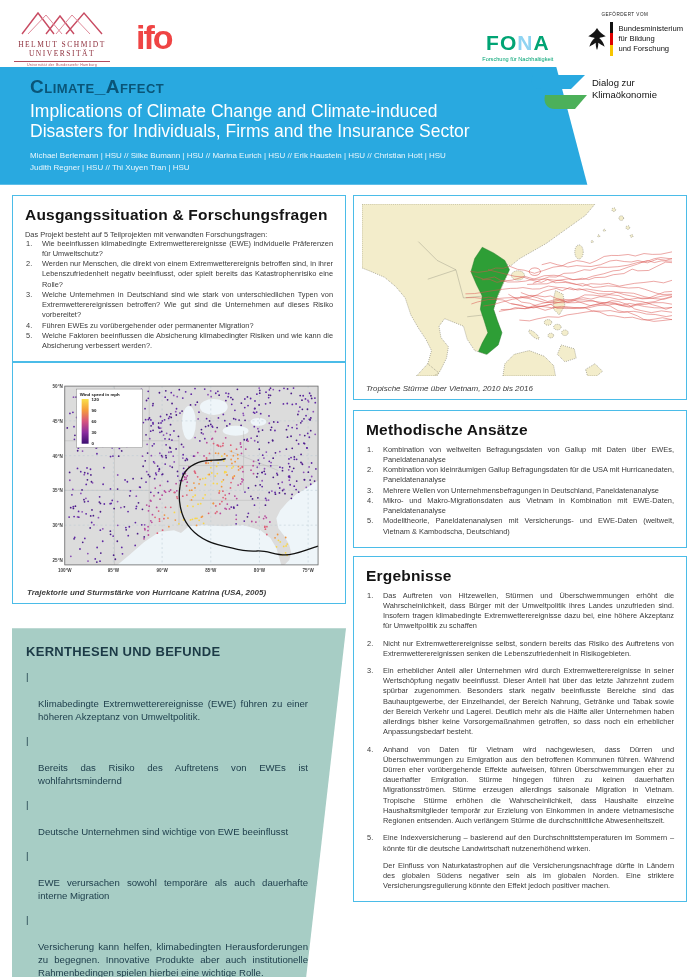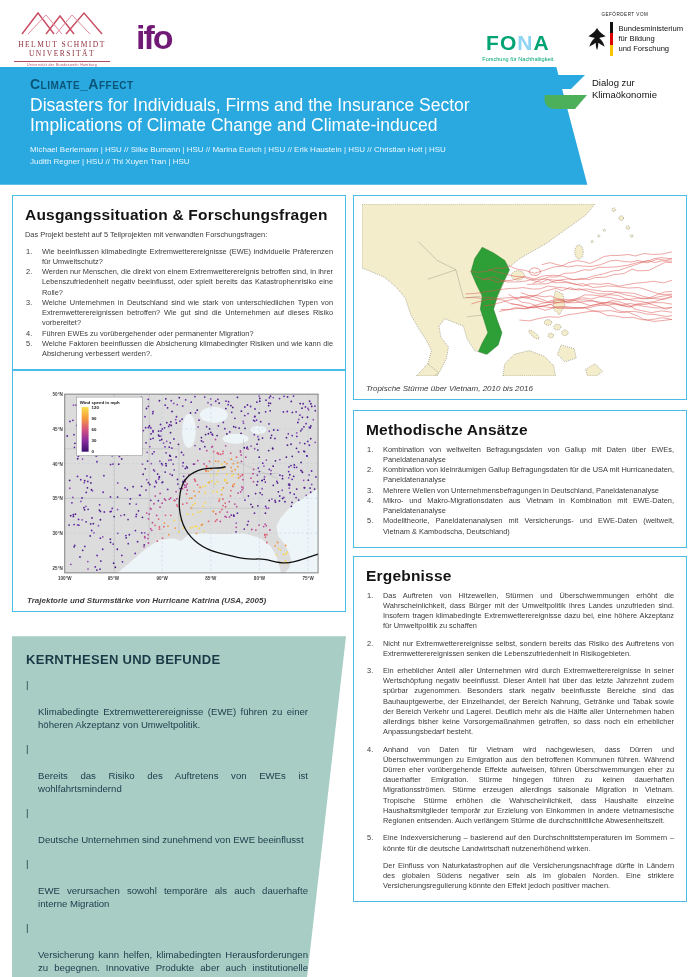--- a/index.html
+++ b/index.html
@@ -7,48 +7,48 @@
   body {
     height:977px; overflow:hidden; background:#fff;
     font-family:"Liberation Sans", sans-serif; color:#3a3a3a;
     display:flex; flex-direction:column;
   }
   
   .logo-row { height:86px; display:flex; align-items:flex-start; padding:10px 6px 0 14px; }
   .hsu-logo { width:96px; text-align:center; }
   .hsu-name { font-family:"Liberation Serif", serif; color:#8e2f3c; font-size:7.5px; letter-spacing:1.5px; line-height:1.25; }
   .hsu-sub { color:#b04b5d; font-size:3.6px; border-top:0.5px solid #b04b5d; margin-top:2px; padding-top:1px; letter-spacing:0.3px;}
-  .ifo-logo { margin-left:26px; margin-top:10px; color:#701a75; font-size:34px; font-weight:bold; letter-spacing:-2px; line-height:1; }
+  .ifo-logo { margin-left:26px; margin-top:10px; color:#ef4444; font-size:34px; font-weight:bold; letter-spacing:-2px; line-height:1; }
   .spacer { flex:1; }
   .fona-logo { margin-top:22px; text-align:center; }
   .fona-word { font-size:21px; font-weight:bold; letter-spacing:1px; line-height:1;}
   .fona-word .g { color:#00a474; } .fona-word .b { color:#8fd4f2; }
   .fona-sub { color:#00a474; font-size:5.6px; margin-top:3px; }
   .bmbf-logo { margin-left:34px; margin-right:2px; margin-top:2px; }
   .bmbf-funded { font-size:4.6px; color:#222; letter-spacing:0.5px; margin-bottom:5px; margin-left:14px;}
   .bmbf-body { display:flex; align-items:center; }
   .bmbf-flag { width:3px; height:34px; display:flex; flex-direction:column; margin:0 5px 0 3px;}
   .bmbf-flag i { flex:1; } .bmbf-flag .f1{background:#111;} .bmbf-flag .f2{background:#d00;} .bmbf-flag .f3{background:#f7c500;}
   .bmbf-text { font-size:7.6px; color:#111; line-height:1.3; }
   
   .banner { position:relative; height:118px; background:#fff; flex:none; }
   .banner-blue { position:absolute; inset:0; background:#29a9e0;
     clip-path:polygon(0 0, 80.5% 0, 85% 100%, 0 100%); }
   .banner-content { position:absolute; left:30px; top:9px; width:500px; color:#fff; }
-  .proj-name { color:#0a5578; font-weight:bold; font-size:14px; font-variant:small-caps; letter-spacing:0.5px; }
+  .proj-name { color:#0a5578; font-weight:bold; font-size:19px; font-variant:small-caps; letter-spacing:0.5px; }
   .banner-title { font-size:17.5px; line-height:1.18; margin-top:3px; font-weight:400; }
   .banner-authors { font-size:8px; margin-top:8px; line-height:1.5; color:#eaf7fd; }
   .dialog-logo { position:absolute; right:24px; top:6px; width:142px; display:flex; }
   .dialog-text { font-size:9.5px; color:#111; line-height:1.25; margin-left:5px; margin-top:4px; }
   
   .main { flex:1; display:grid; grid-template-columns:1fr 1fr; gap:7px; padding:10px 4px 0 12px; align-content:start;border-radius:21px; }
   .col { min-width:0; }
   .box { border:1.5px solid #4bbce8; background:#fff; padding:10px 12px; }
   .box h2 { font-size:15.5px; color:#141414; letter-spacing:0.2px; margin-bottom:6px; }
-  .intro { font-size:7.4px; margin-bottom:8px; }
+  .intro { font-size:7.4px; }
   ol.num { list-style:none; counter-reset:n; font-size:7.4px; line-height:1.38; }
   ol.num li { counter-increment:n; position:relative; padding-left:17px; text-align:justify; }
   ol.num li::before { content:counter(n)"."; position:absolute; left:1px; }
   ol.spaced li { margin-bottom:7px; }
   .closing { font-size:7.4px; line-height:1.38; text-align:justify; padding-left:17px; margin-top:2px; }
   .fig-caption { font-style:italic; font-size:8px; color:#3d3d3d; margin-top:4px; }
   .map-box { padding:8px 8px 6px 8px; }
   .map-wrap { text-align:center; }
   
   .kern { margin-top:24px; background:#a7cdc5; color:#21414e; padding:16px 38px 18px 14px;
@@ -107,22 +107,22 @@
       </div>
     </div>
   </div>
 </div>
 
 <div class="banner">
   <div class="banner-blue"></div>
   <div class="banner-content">
     <div class="proj-name">Climate_Affect</div>
     <div class="banner-title">
+      <div>Implications of Climate Change and Climate-induced</div>
       <div>Disasters for Individuals, Firms and the Insurance Sector</div>
-      <div>Implications of Climate Change and Climate-induced</div>
     </div>
     <div class="banner-authors">
       <div>Michael Berlemann | HSU // Silke Bumann | HSU // Marina Eurich |  HSU //  Erik Haustein |  HSU // Christian Hott | HSU</div>
       <div>Judith Regner | HSU // Thi Xuyen Tran | HSU</div>
     </div>
   </div>
   <div class="dialog-logo">
     <svg width="62" height="46" viewBox="0 0 62 46">
       <path d="M8,2 H60 L46,16 H16 C8,16 4,10 8,2 Z" fill="#29a9e0"></path>
       <path d="M20,22 H62 L50,36 H30 C22,36 18,30 20,22 Z" fill="#4cb05a"></path>
@@ -985,21 +985,21 @@
         <li>
             <span class="bar">|</span>
             <span class="kt">Klimabedingte Extremwetterereignisse (EWE) führen zu einer höheren Akzeptanz von Umweltpolitik.</span>
           </li>
         <li>
             <span class="bar">|</span>
             <span class="kt">Bereits das Risiko des Auftretens von EWEs ist wohlfahrtsmindernd</span>
           </li>
         <li>
             <span class="bar">|</span>
-            <span class="kt">Deutsche Unternehmen sind zunehmend von EWE beeinflusst</span>
+            <span class="kt">Deutsche Unternehmen sind wichtige von EWE beeinflusst</span>
           </li>
         <li>
             <span class="bar">|</span>
             <span class="kt">EWE verursachen sowohl temporäre als auch dauerhafte interne Migration</span>
           </li>
         <li>
             <span class="bar">|</span>
             <span class="kt">Versicherung kann helfen, klimabedingten Herausforderungen zu begegnen. Innovative Produkte aber auch institutionelle Rahmenbedingen spielen hierbei eine wichtige Rolle.</span>
           </li>
       </ul>

